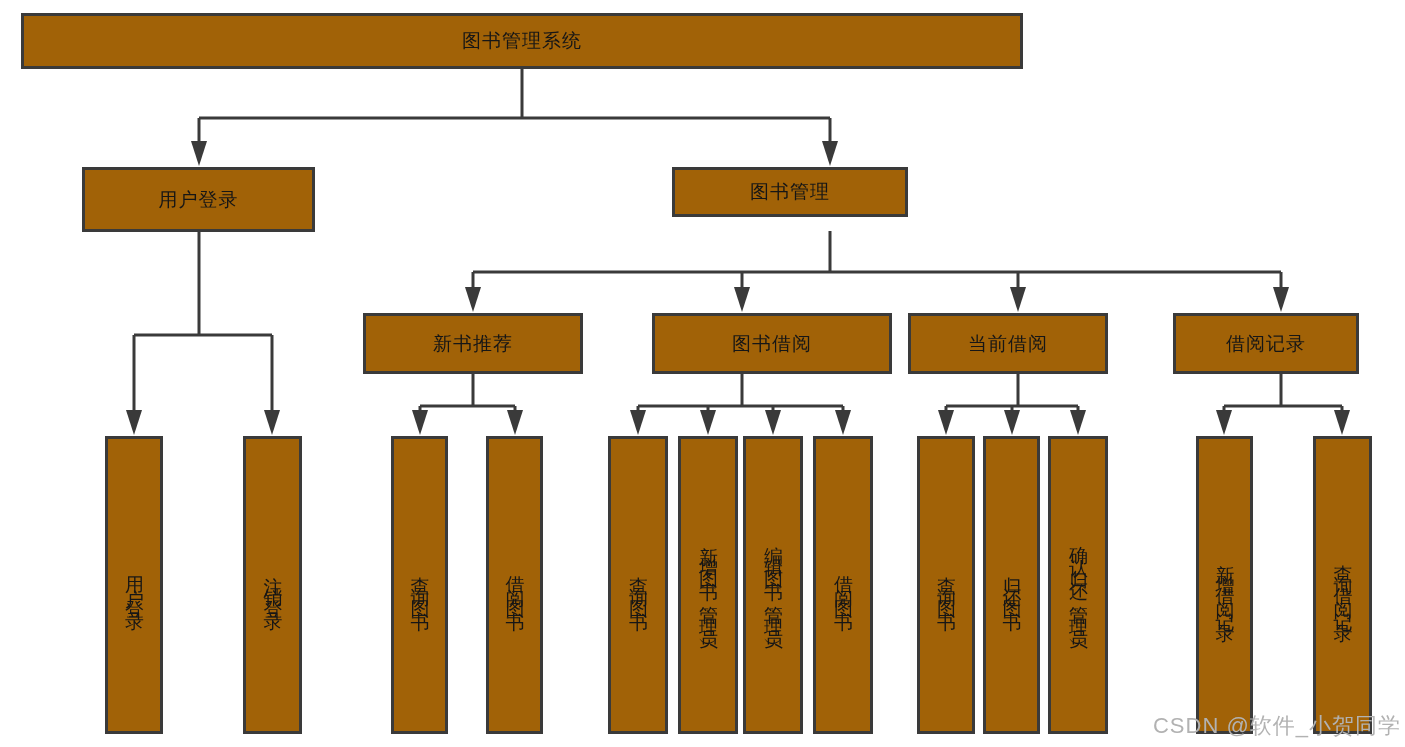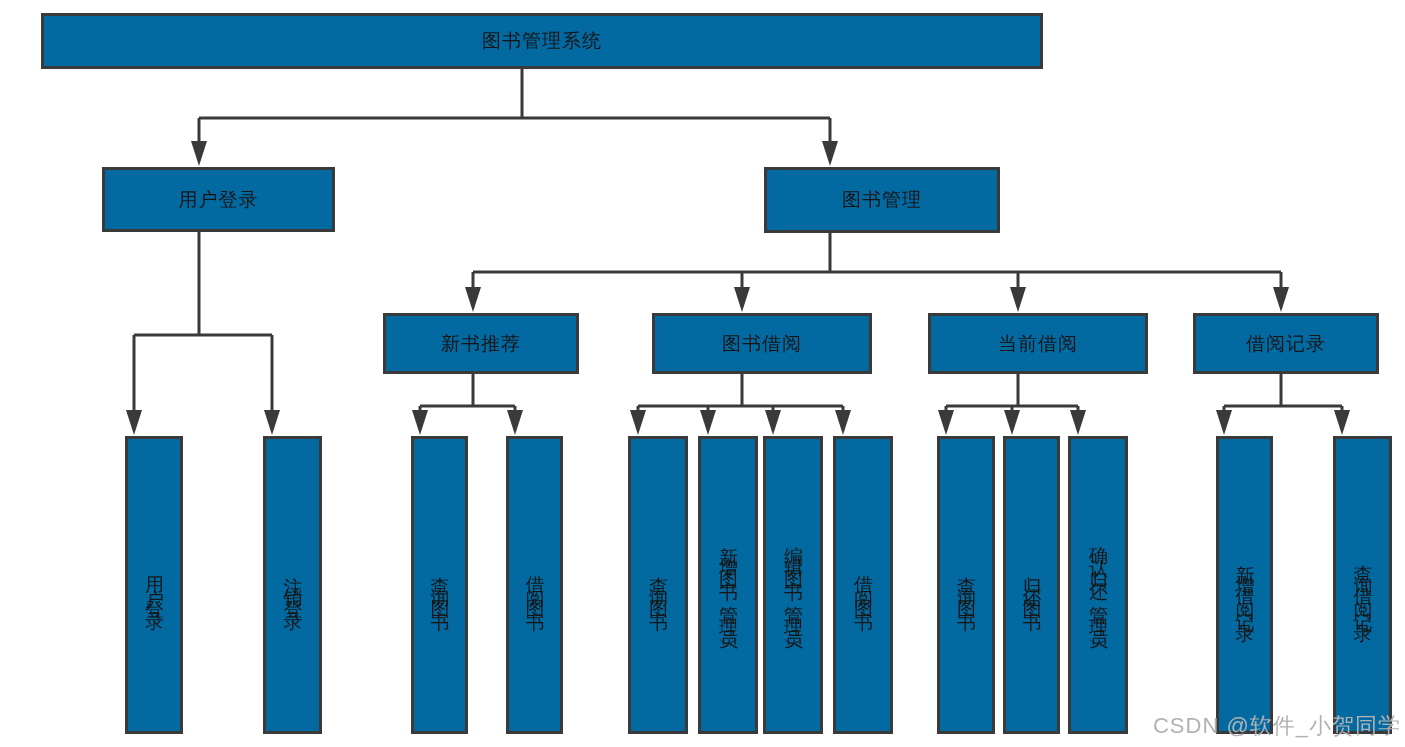--- a/index.html
+++ b/index.html
@@ -5,23 +5,23 @@
   * { margin:0; padding:0; box-sizing:border-box; }
   html,body { background:#ffffff; }
   .stage {
     position:relative; width:1405px; height:747px; background:var(--background,#ffffff);
     font-family:"Liberation Sans","DejaVu Sans",sans-serif; overflow:hidden;
   }
   .connectors { position:absolute; left:0; top:0; width:1405px; height:747px; }
   .connectors .ln { stroke:var(--line,#3a3a3a); stroke-width:3; fill:none; }
   .connectors .ah { fill:var(--line,#3a3a3a); stroke:none; }
   .node {
-    position:absolute; background:#0369a1; border:3px solid var(--line,#3a3a3a);
+    position:absolute; background:#a16207; border:3px solid var(--line,#3a3a3a);
     display:flex; align-items:center; justify-content:center;
-    color:var(--text,#161616); font-size:19px;margin-left:20px;
+    color:var(--text,#161616); font-size:19px;
   }
   .node.h span { letter-spacing:1px; white-space:nowrap; }
   .node.v span {
     writing-mode:vertical-rl; text-orientation:mixed;
     letter-spacing:12px; line-height:1.1; white-space:nowrap;
   }
   .watermark {
     position:absolute; right:4px; bottom:6px;
     font-size:22px; color:var(--watermark,#b0b0b0); letter-spacing:1px; white-space:nowrap;
   }
@@ -89,31 +89,31 @@
       </g>
   </svg>
 
   <div class="node h" style="left:21px;top:13px;width:1002px;height:56px">
     <span>图书管理系统</span>
   </div>
 
   <div class="node h" style="left:82px;top:167px;width:233px;height:65px">
     <span>用户登录</span>
   </div>
-  <div class="node h" style="left:744px;top:167px;width:236px;height:66px">
+  <div class="node h" style="left:672px;top:167px;width:236px;height:50px">
     <span>图书管理</span>
   </div>
 
-  <div class="node h" style="left:363px;top:313px;width:196px;height:61px">
+  <div class="node h" style="left:363px;top:313px;width:220px;height:61px">
     <span>新书推荐</span>
   </div>
-  <div class="node h" style="left:632px;top:313px;width:220px;height:61px">
+  <div class="node h" style="left:652px;top:313px;width:240px;height:61px">
     <span>图书借阅</span>
   </div>
-  <div class="node h" style="left:908px;top:313px;width:220px;height:61px">
+  <div class="node h" style="left:908px;top:313px;width:200px;height:61px">
     <span>当前借阅</span>
   </div>
   <div class="node h" style="left:1173px;top:313px;width:186px;height:61px">
     <span>借阅记录</span>
   </div>
 
   <div class="node v" style="left:105px;top:436px;width:58px;height:298px">
     <span>用户登录</span>
   </div>
   <div class="node v" style="left:243px;top:436px;width:59px;height:298px">

